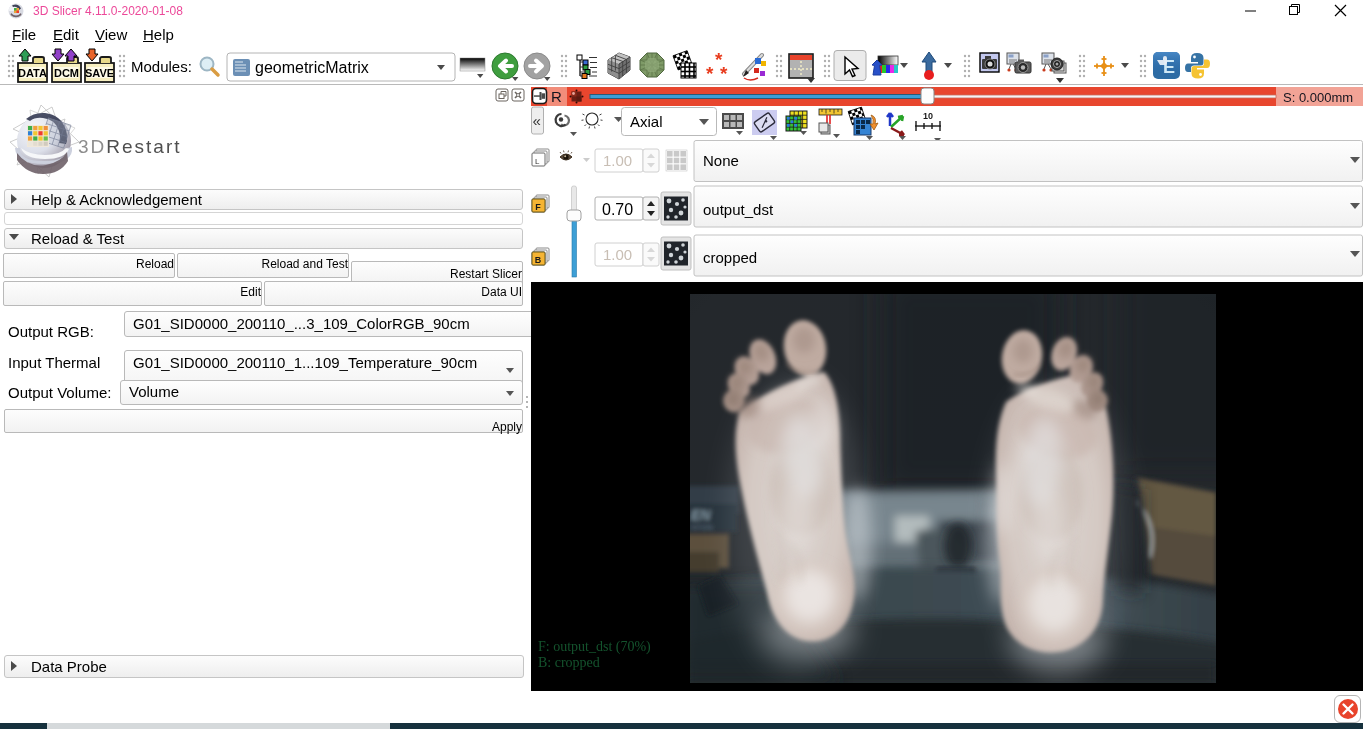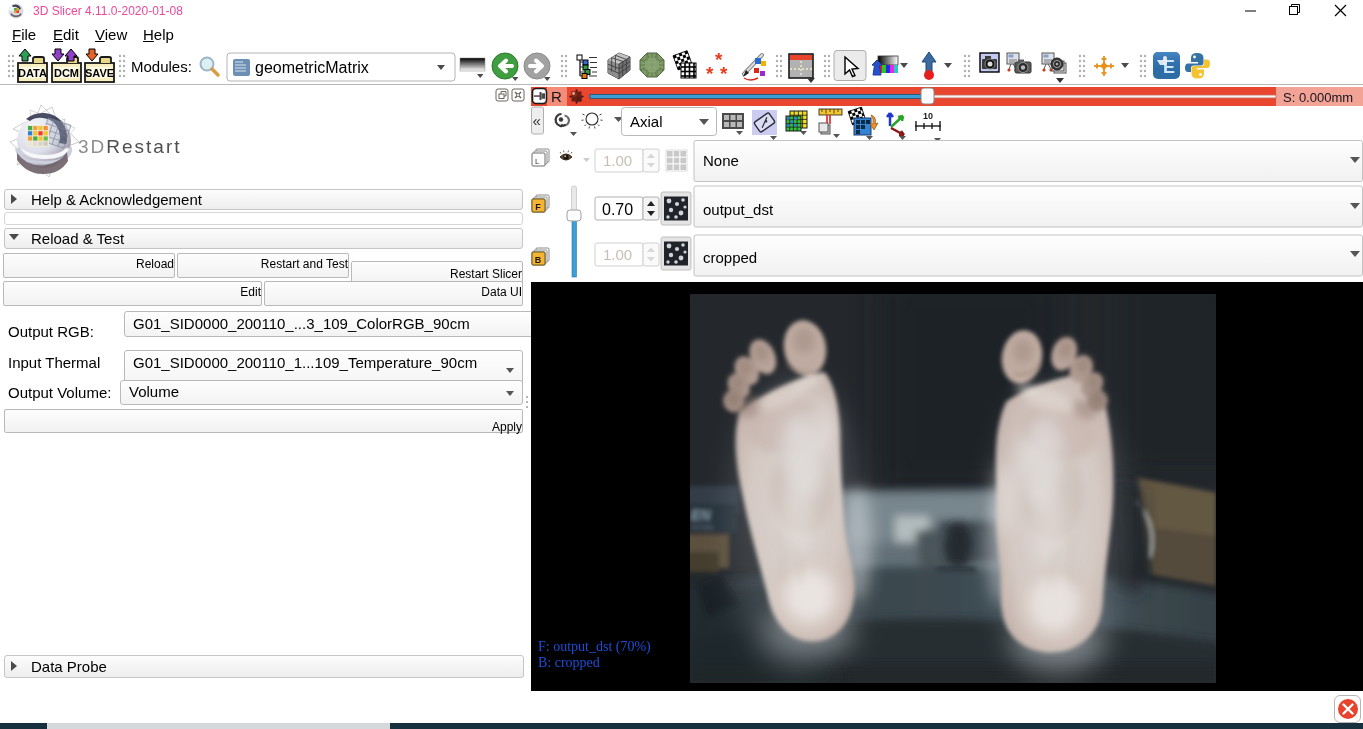--- a/index.html
+++ b/index.html
@@ -467,21 +467,21 @@
 <div class="abs" style="left:78px;top:136px;font-size:19px;letter-spacing:2px;color:#8d8d8d">3D<span style="color:#4f4f4f">Restart</span></div>
 
 <div class="abs cbar" style="left:4px;top:189px;width:519px;height:21px"></div>
 <div class="abs" style="left:11px;top:194px;width:0;height:0;border-top:5px solid transparent;border-bottom:5px solid transparent;border-left:6px solid #4a4a4a"></div>
 <div class="abs lbl" style="left:31px;top:191px">Help &amp; Acknowledgement</div>
 <div class="abs" style="left:4px;top:212px;width:519px;height:13px;background:#fff;border:1px solid #d5d5d5;border-radius:3px"></div>
 <div class="abs cbar" style="left:4px;top:228px;width:519px;height:21px"></div>
 <div class="abs" style="left:9px;top:234px;width:0;height:0;border-left:5px solid transparent;border-right:5px solid transparent;border-top:6px solid #4a4a4a"></div>
 <div class="abs lbl" style="left:31px;top:230px">Reload &amp; Test</div>
 <div class="abs btn" style="left:3px;top:253px;width:172px;height:25px;padding-top:3px">Reload</div>
-<div class="abs btn" style="left:177px;top:253px;width:172px;height:25px;padding-top:3px">Restart and Test</div>
+<div class="abs btn" style="left:177px;top:253px;width:172px;height:25px;padding-top:3px">Reload and Test</div>
 <div class="abs btn" style="left:351px;top:261px;width:172px;height:25px;padding-top:5px">Restart Slicer</div>
 <div class="abs btn" style="left:3px;top:281px;width:259px;height:25px;padding-top:3px">Edit</div>
 <div class="abs btn" style="left:264px;top:281px;width:259px;height:25px;padding-top:3px">Data UI</div>
 
 <div class="abs lbl" style="left:8px;top:323px">Output RGB:</div>
 <div class="abs combo" style="left:124px;top:311px;width:445px;height:26px">
       <span style="position:absolute;left:8px;top:3px">G01_SID0000_200110_...3_109_ColorRGB_90cm</span>
       <span class="carow"></span>
     </div>
 <div class="abs lbl" style="left:8px;top:354px">Input Thermal</div>
@@ -921,21 +921,21 @@
 <ellipse cx="358" cy="232" rx="16" ry="40" fill="#e6e3e1" opacity="0.45"></ellipse>
 <ellipse cx="364" cy="310" rx="26" ry="29" fill="#f1eeec" opacity="0.7"></ellipse>
 <ellipse cx="312" cy="205" rx="9" ry="36" fill="#f2f2f2" opacity="0.4"></ellipse>
 </g>
 <g filter="url(#b4)" stroke="#b8a89d" stroke-width="2" fill="none" opacity="0.5">
 <path d="M370 255 q-12 18 -8 40"></path>
         <path d="M384 240 q-8 30 0 52"></path>
 </g>
 <path d="M350 70 C 346 78 336 82 324 80" stroke="#8c766b" stroke-width="2.2" fill="none" filter="url(#b2)" opacity="0.5"></path>
 </svg>
-<div class="abs" style="left:538px;top:639px;width:250px;font-family:'Liberation Serif',serif;font-size:14px;color:#1d4ed8;line-height:16px">F: output_dst (70%)<br>B: cropped</div>
+<div class="abs" style="left:538px;top:639px;width:250px;font-family:'Liberation Serif',serif;font-size:14px;color:#14532d;line-height:16px">F: output_dst (70%)<br>B: cropped</div>
 
 <div class="abs statusbar"></div>
 <div class="abs bottomstrip"></div>
 <div class="abs" style="left:47px;top:723px;width:343px;height:6px;background:#d5d9db"></div>
 <div class="abs" style="left:1334px;top:695px;width:27px;height:28px;background:#fff;border:1px solid #b5b5b5;border-radius:6px"></div>
 <svg class="abs" style="left:1337px;top:698px" width="22" height="22" viewBox="0 0 22 22">
       <circle cx="11" cy="11" r="10" fill="#e8432b"></circle>
       <path d="M6.5 6.5 L15.5 15.5 M15.5 6.5 L6.5 15.5" stroke="#fff" stroke-width="2.4" stroke-linecap="round"></path>
     </svg>
 </div>

